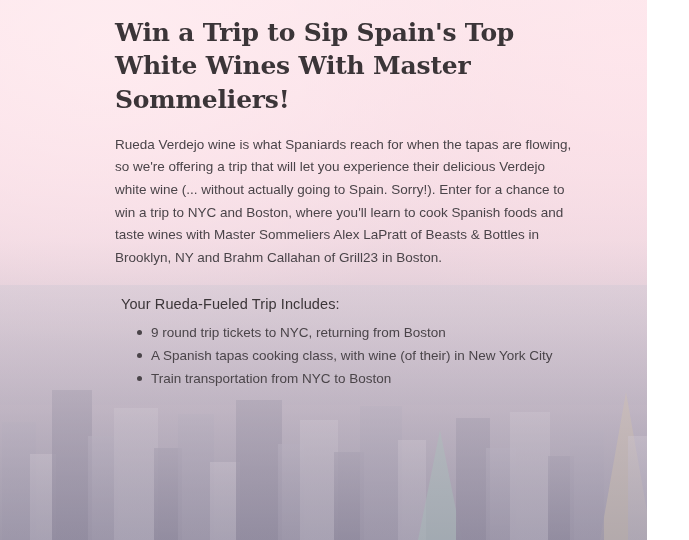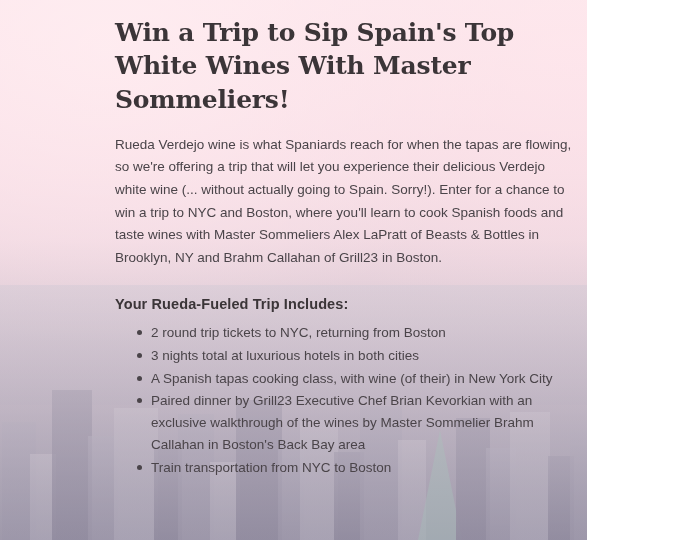--- a/index.html
+++ b/index.html
@@ -8,21 +8,21 @@
   }
   body {
     width: 689px;
     height: 540px;
     font-family: "Liberation Sans", sans-serif;
     overflow: hidden;
   }
 
   .page {
     position: relative;
-    width: 587px;
+    width: 647px;
     height: 540px;
     overflow: hidden;
     background: #d8c5cc;
   }
 
   
   .bg-sky {
     position: absolute;
     left: 0; top: 0;
     width: 689px;
@@ -117,23 +117,23 @@
   .body-copy {
     font-size: 13.5px;
     line-height: 1.68;
     color: #4a4449;
     margin: 0 8px 26px 0;
     max-width: 460px;
   }
 
   .subhead {
     font-size: 14.5px;
-    font-weight: 700;
+    font-weight: 400;
     color: #3b3538;
-    margin: 0 0 10px 0;
+    margin: 0 0 10px 6px;
     letter-spacing: 0.1px;
   }
 
   ul.includes {
     margin: 0;
     padding-left: 22px;
     list-style: none;
   }
   ul.includes li {
     position: relative;
@@ -194,21 +194,19 @@
   <div class="bg-wash"></div>
 
   <div class="content">
     <h1 class="headline">Win a Trip to Sip Spain's Top White Wines With Master Sommeliers!</h1>
 
     <p class="body-copy">Rueda Verdejo wine is what Spaniards reach for when the tapas are flowing, so we're offering a trip that will let you experience their delicious Verdejo white wine (... without actually going to Spain. Sorry!). Enter for a chance to win a trip to NYC and Boston, where you'll learn to cook Spanish foods and taste wines with Master Sommeliers Alex LaPratt of Beasts &amp; Bottles in Brooklyn, NY and Brahm Callahan of Grill23 in Boston.</p>
 
     <h2 class="subhead">Your Rueda-Fueled Trip Includes:</h2>
 
     <ul class="includes">
-      <li>2 round trip tickets to NYC, returning from Boston</li>
-      <li>3 nights total at luxurious hotels in both cities</li>
+      <li>9 round trip tickets to NYC, returning from Boston</li>
       <li>A Spanish tapas cooking class, with wine (of their) in New York City</li>
-      <li>Paired dinner by Grill23 Executive Chef Brian Kevorkian with an exclusive walkthrough of the wines by Master Sommelier Brahm Callahan in Boston's Back Bay area</li>
       <li>Train transportation from NYC to Boston</li>
     </ul>
   </div>
 
 </div>
 
 </body></html>

